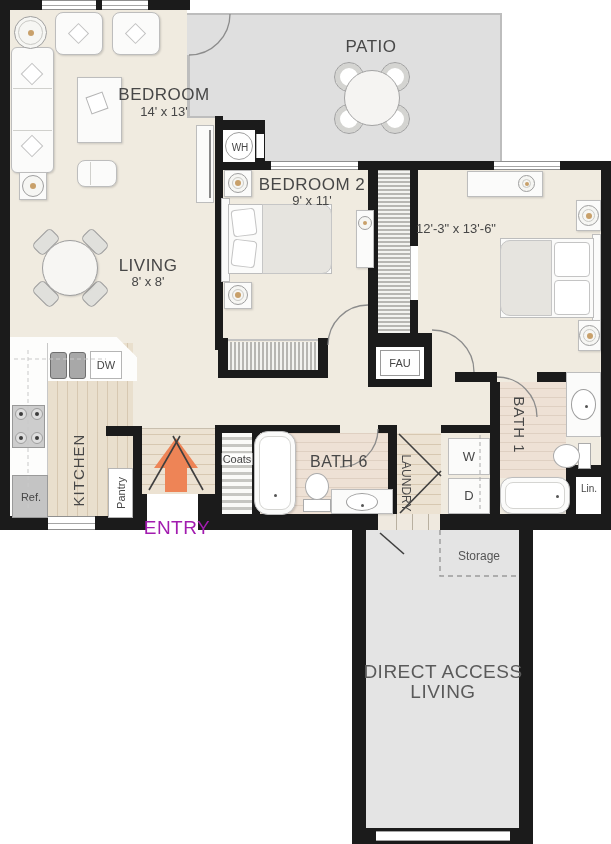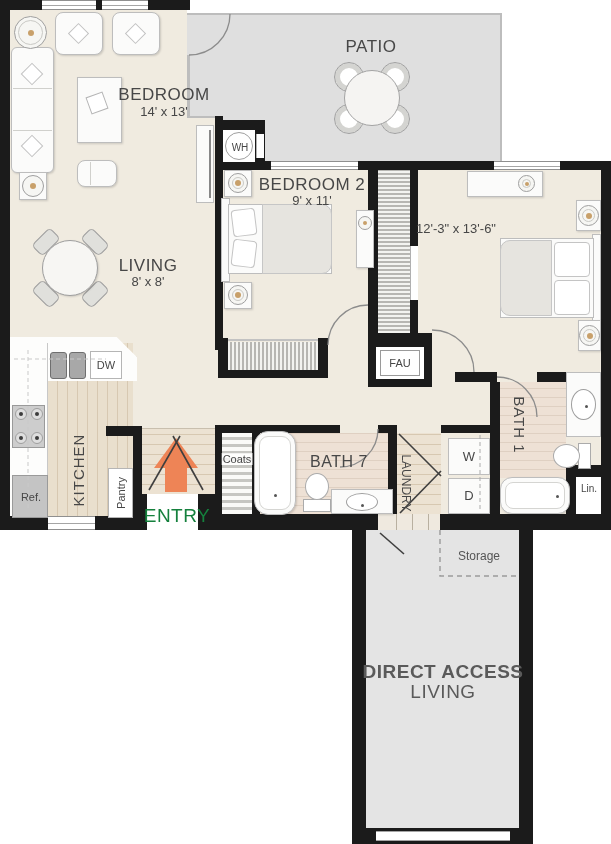--- a/index.html
+++ b/index.html
@@ -326,23 +326,23 @@
 
   <span class="lbl t17" style="left:371px;top:47px;">PATIO</span>
 
   <span class="lbl t17" style="left:312px;top:185px;">BEDROOM 2</span>
   <span class="lbl t13" style="left:312px;top:200px;">9' x 11'</span>
 
   <span class="lbl t13" style="left:456px;top:228px;">12'-3" x 13'-6"</span>
 
   <span class="lbl t15 rotccw" style="left:78px;top:470px;">KITCHEN</span>
 
-  <span class="lbl t17" style="left:339px;top:462px;font-size:16px;">BATH 7</span>
+  <span class="lbl t17" style="left:339px;top:462px;font-size:16px;">BATH 6</span>
   <span class="lbl t15 rotcw" style="left:519px;top:425px;">BATH 1</span>
   <span class="lbl t12 rotcw" style="left:406px;top:483px;">LAUNDRY</span>
 
-  <span class="lbl t19" style="left:177px;top:516px;color:#15803d;text-align:center;">ENTRY</span>
+  <span class="lbl t19" style="left:177px;top:528px;color:#a21caf;text-align:center;">ENTRY</span>
 
   <span class="lbl t12" style="left:479px;top:556px;color:#555;">Storage</span>
-  <span class="lbl t19" style="left:443px;top:672px;color:#5a5a5a;font-weight:bold;">DIRECT ACCESS</span>
+  <span class="lbl t19" style="left:443px;top:672px;color:#5a5a5a;">DIRECT ACCESS</span>
   <span class="lbl t19" style="left:443px;top:692px;color:#5a5a5a;">LIVING</span>
 
 </div>
 
 </body></html>

